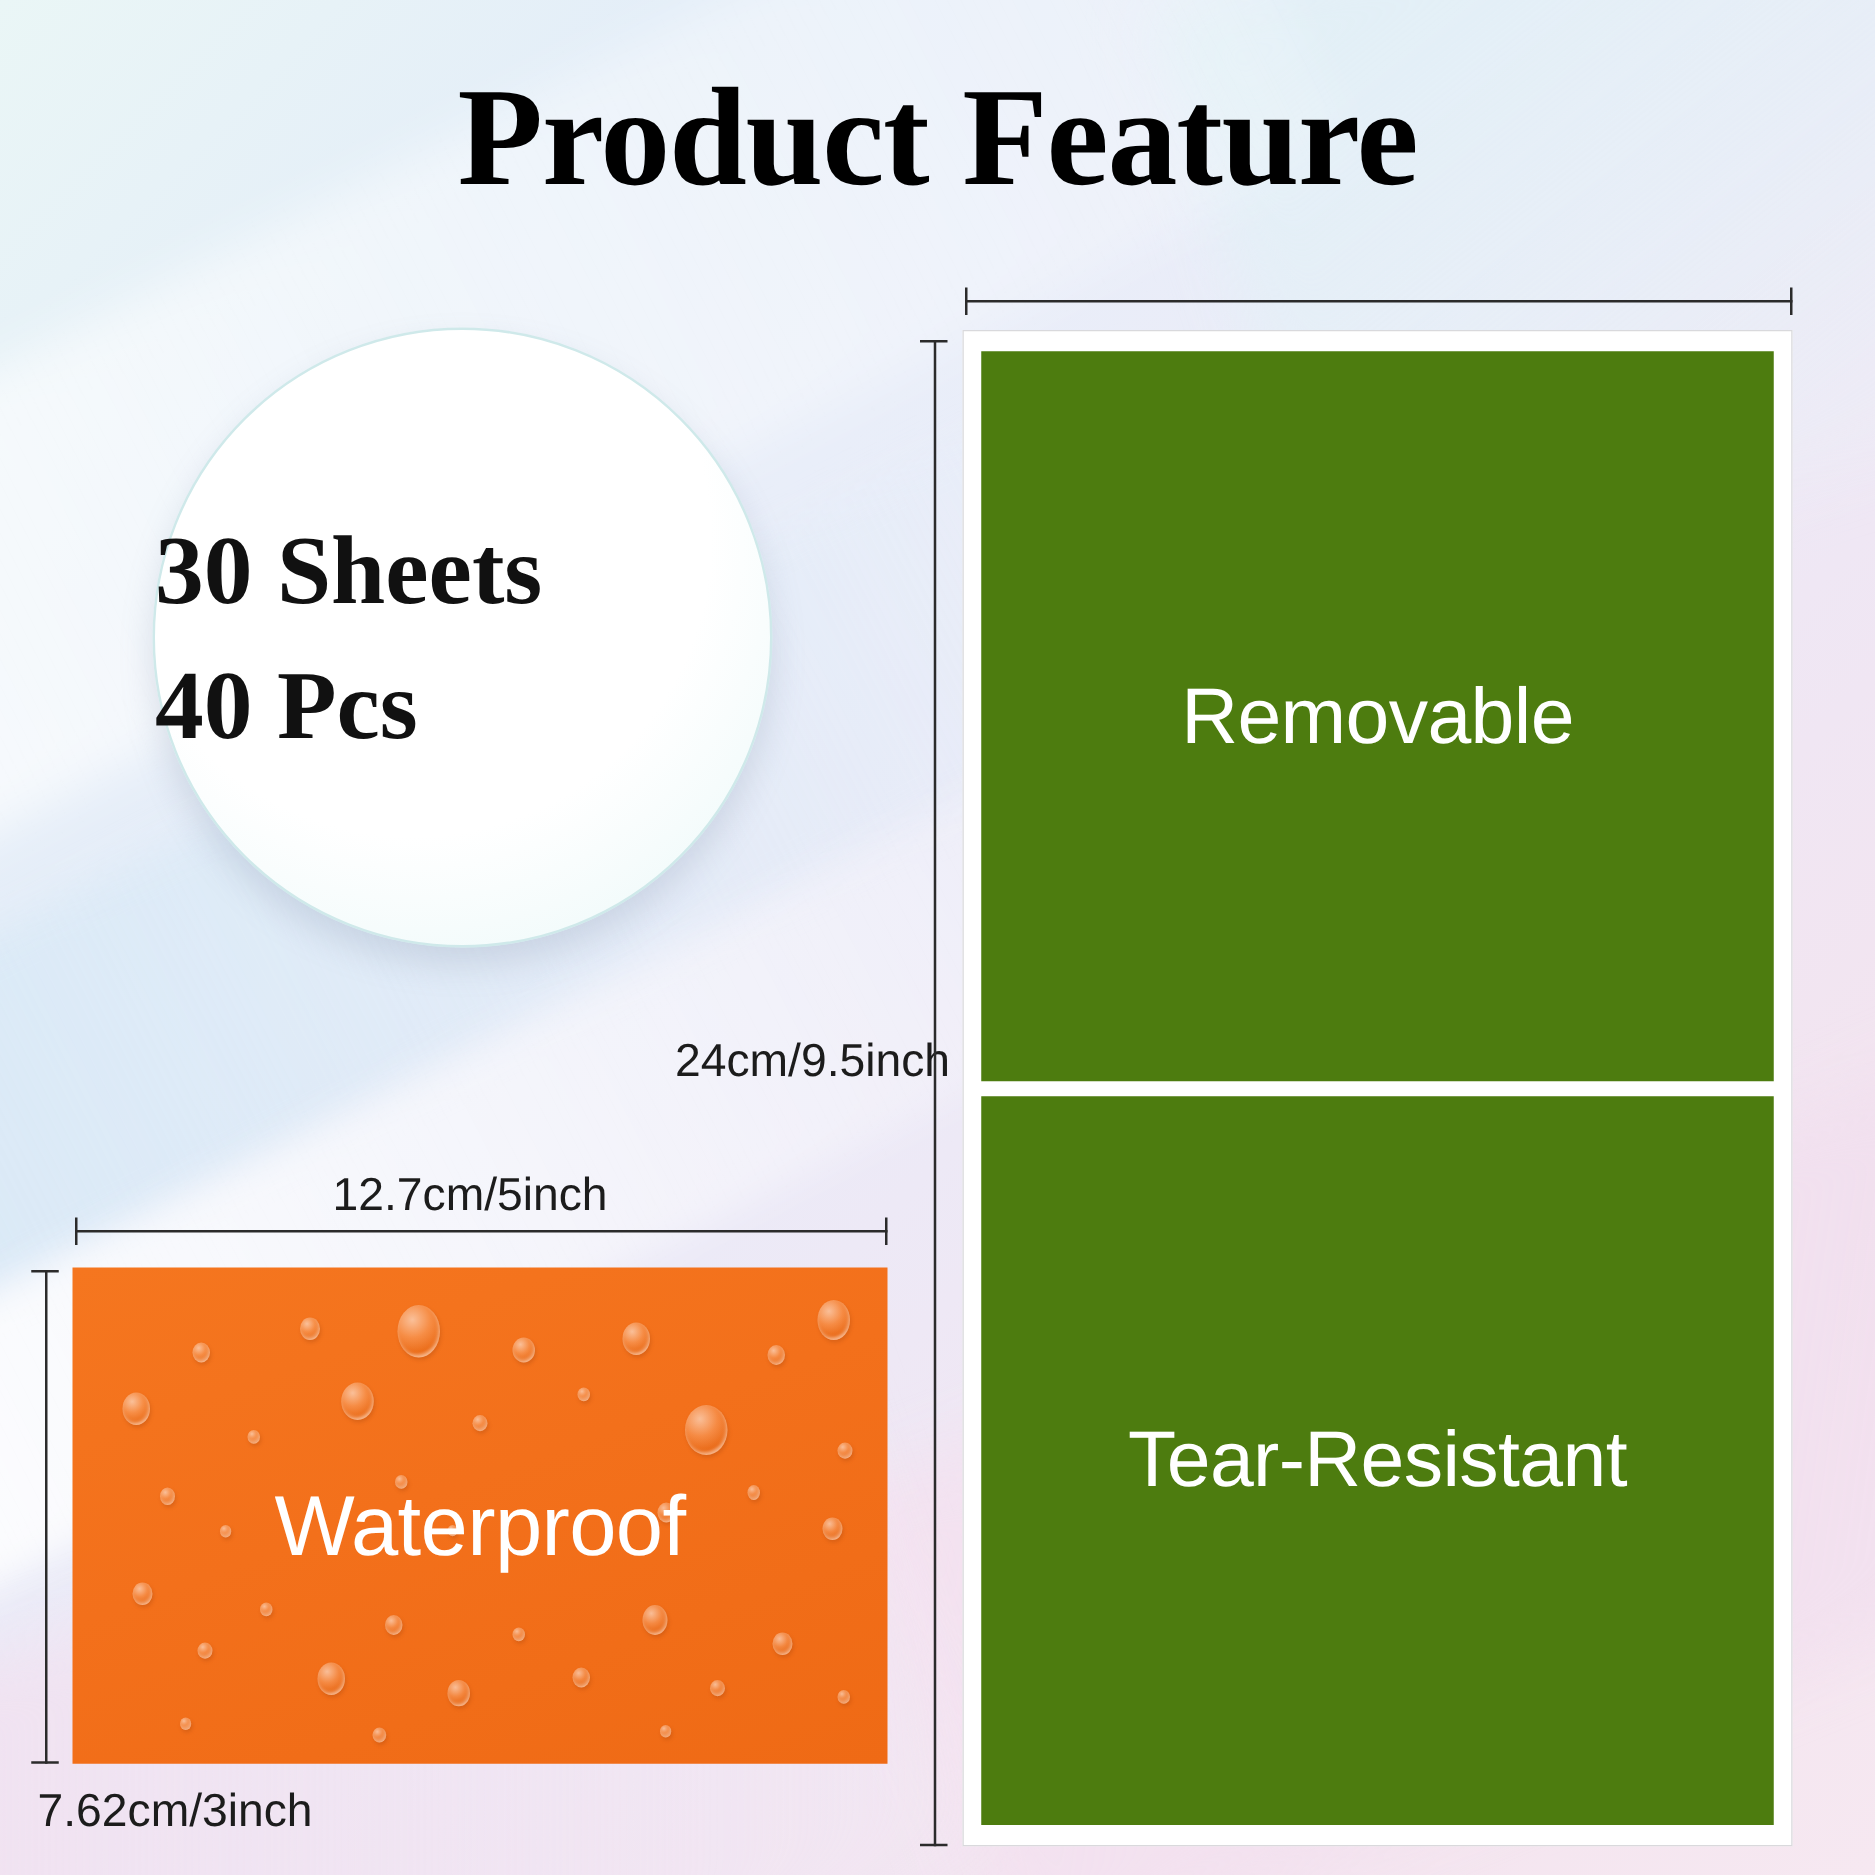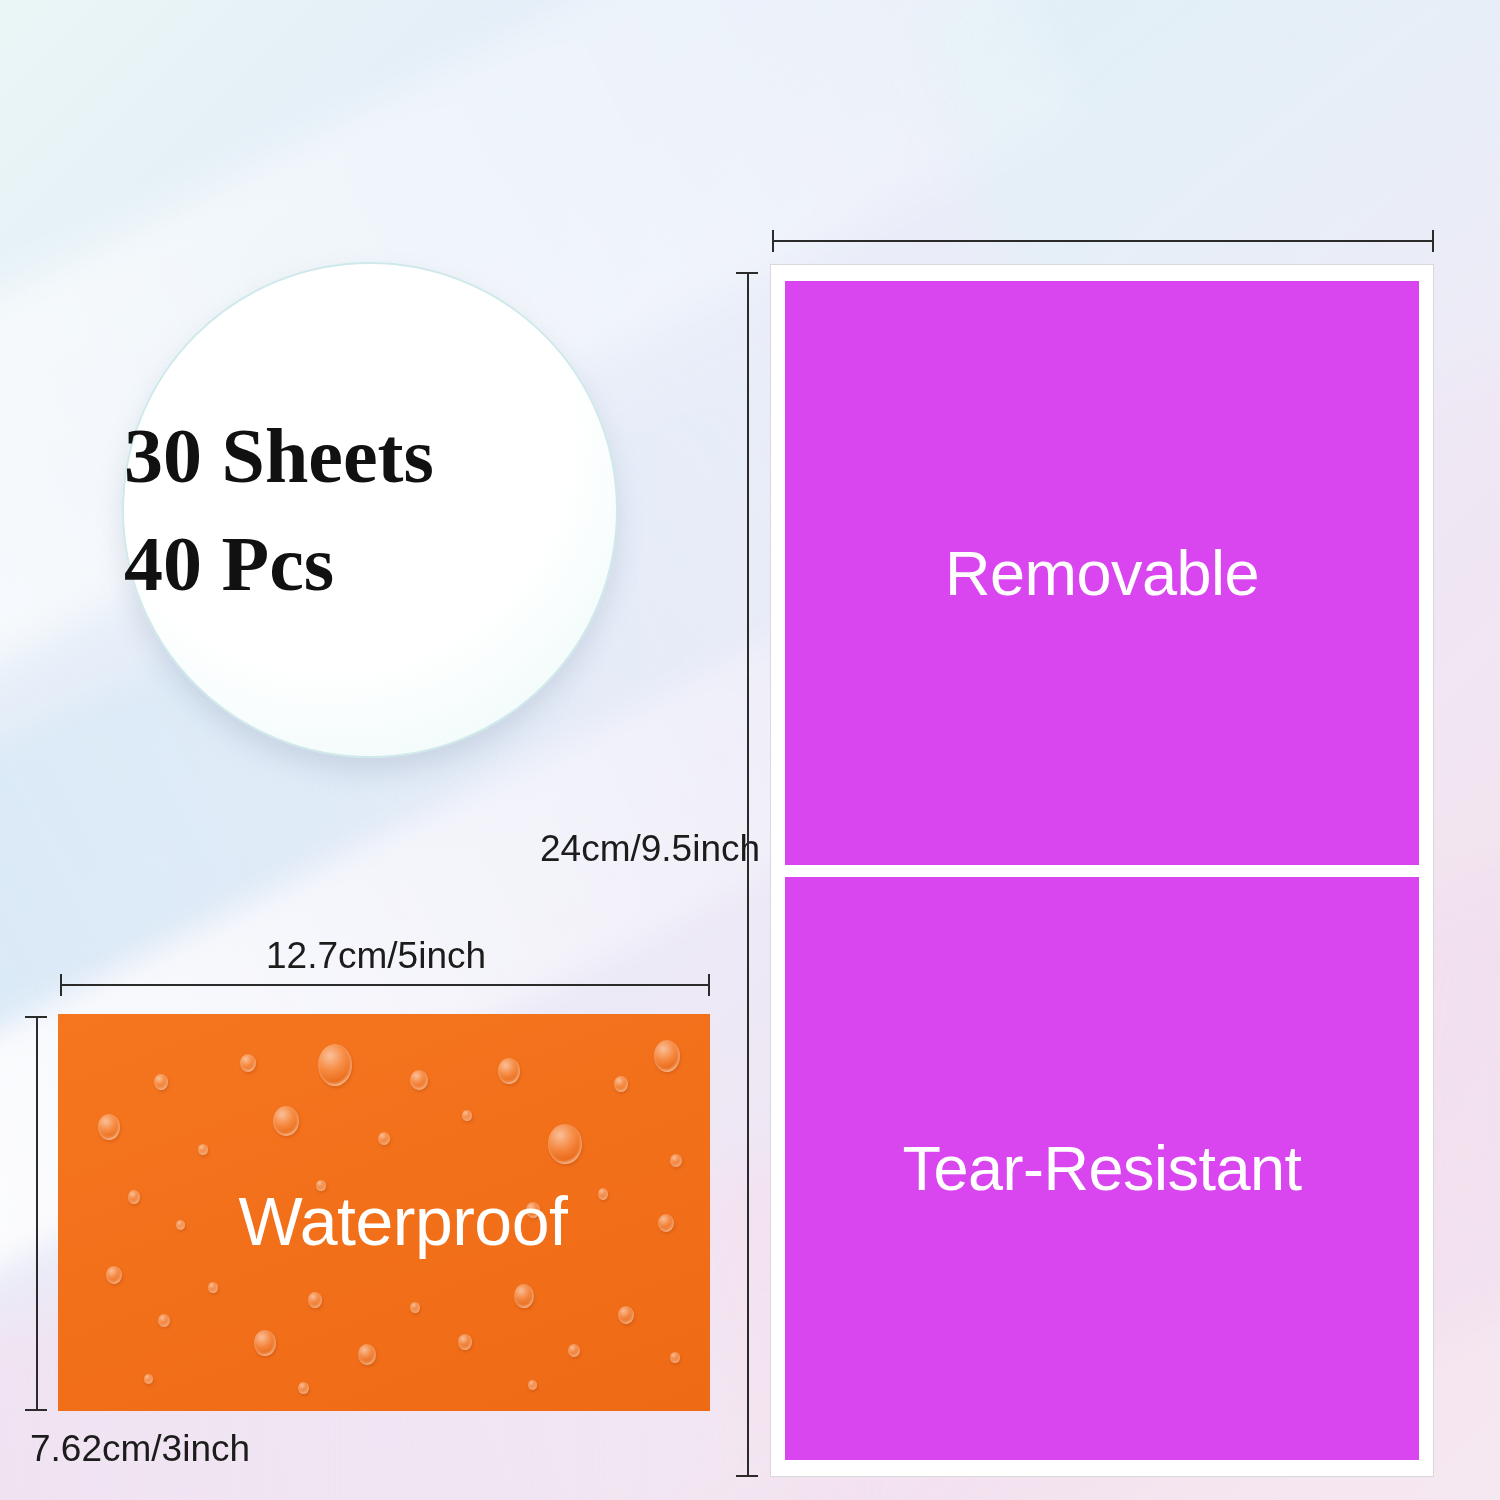--- a/index.html
+++ b/index.html
@@ -135,21 +135,21 @@
     height: 1213px;
     background: #ffffff;
     border: 1px solid #d9d9dc;
     box-sizing: border-box;
     padding: 16px 14px;
     display: flex;
     flex-direction: column;
     justify-content: space-between;
   }
   .label-tile {
-    background: #d946ef;
+    background: #4d7c0f;
     flex: 1 1 0;
     margin: 0 0 12px 0;
     display: flex;
     align-items: center;
     justify-content: center;
     color: #ffffff;
     font-size: 63px;
     letter-spacing: -0.5px;
     white-space: nowrap;
   }
@@ -168,21 +168,20 @@
   #waterproof-card .wp-label {
     position: absolute;
     left: 0;
     top: 168px;
     width: 652px;
     text-align: center;
     color: #ffffff;
     font-size: 68px;
     letter-spacing: -0.5px;
     z-index: 5;
-    padding-left: 19px;
   }
   .drop {
     position: absolute;
     border-radius: 50%;
     background: radial-gradient(circle at 35% 28%, rgba(255,255,255,0.55) 0%, rgba(255,235,215,0.22) 38%, rgba(190,85,15,0.16) 70%, rgba(255,255,255,0.28) 100%);
     box-shadow: inset -1px -2px 3px rgba(255,255,255,0.45), 1px 2px 3px rgba(150,60,10,0.25);
   }
 
   
   .dim-text {
@@ -225,20 +224,21 @@
 
 <div id="page">
 
   <div class="bg-streak streak-e"></div>
   <div class="bg-streak streak-a"></div>
   <div class="bg-streak streak-b"></div>
   <div class="bg-streak streak-c"></div>
   <div class="bg-streak streak-d"></div>
   <div class="bg-streak streak-f"></div>
 
+  <div id="title">Product Feature</div>
 
   <div id="badge">
     <div class="badge-line">30 Sheets</div>
     <div class="badge-line">40 Pcs</div>
   </div>
 
   <div class="rule-h" style="left:772px; top:240px; width:662px;"></div>
   <div class="cap-v" style="left:772px; top:230px;"></div>
   <div class="cap-v" style="left:1432px; top:230px;"></div>
 

